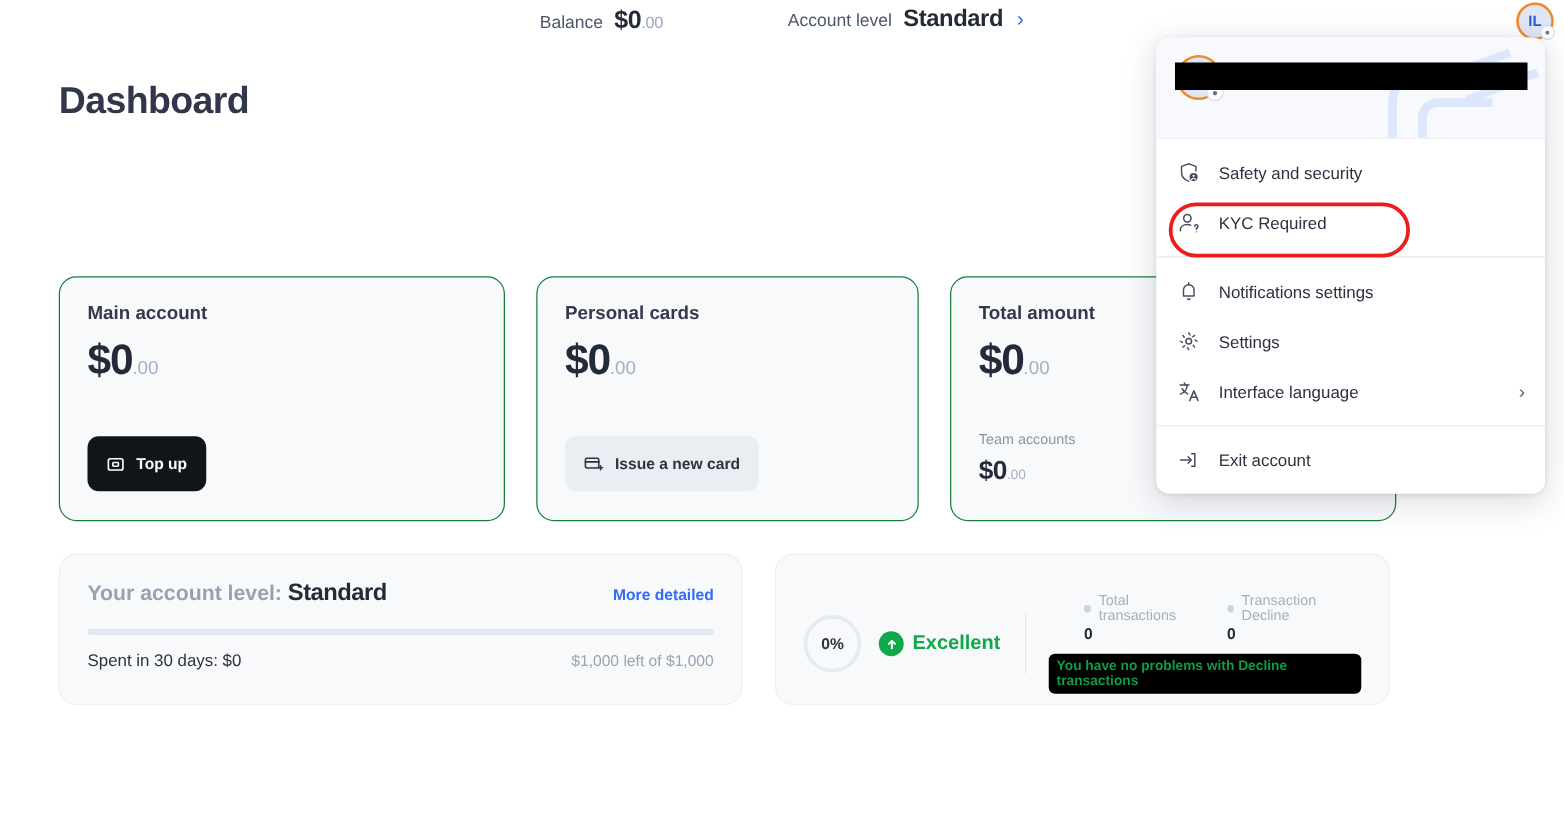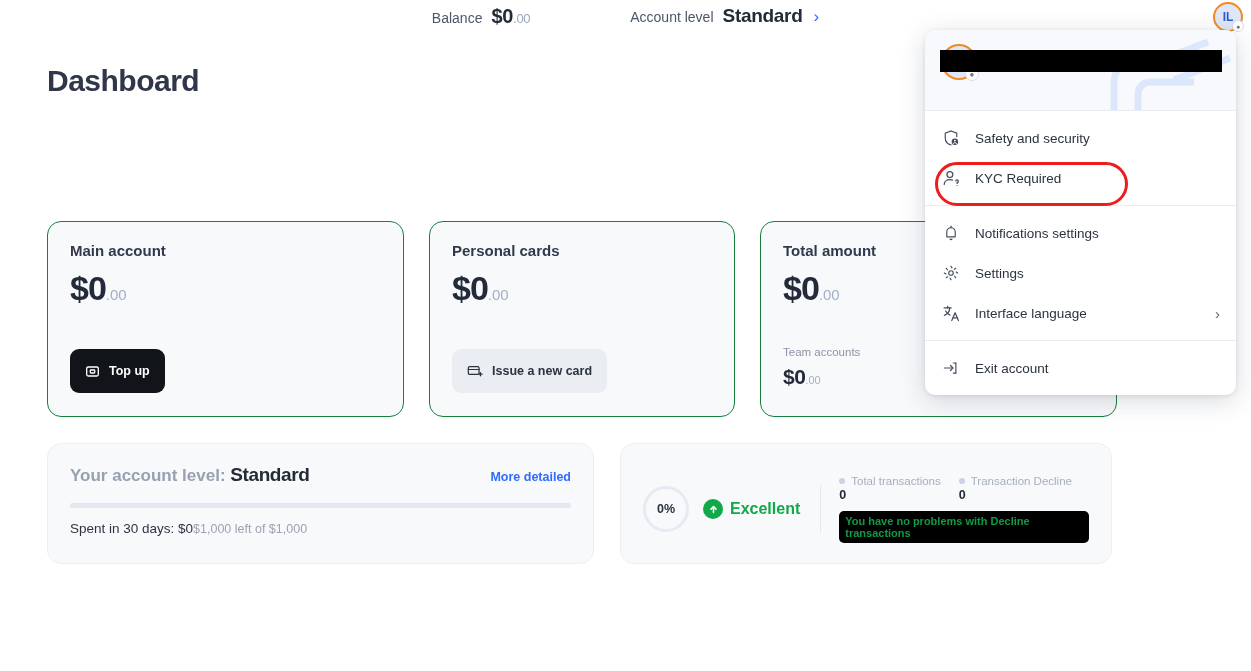--- a/index.html
+++ b/index.html
@@ -77,42 +77,42 @@
   .bottom-row { position: absolute; left: 47px; top: 443px; display: flex; gap: 26px; }
   .panel { background: #f8f9fb; border: 1px solid #eceff4; border-radius: 14px; position: relative; }
   .panel-level { width: 547px; height: 121px; padding: 20px 22px; }
   .panel-decline { width: 492px; height: 121px; padding: 20px 22px; }
 
   .level-head { display:flex; align-items:baseline; justify-content:space-between; }
   .level-head-left { font-size: 17px; font-weight: 700; color: #98a1b2; }
   .level-head-left .lvl-val { color:#222b36; font-size:19px; font-weight:700; letter-spacing:-0.4px;}
   .link { color:#2f6bff; font-size:12.5px; font-weight:700; cursor:pointer; text-decoration:none;}
   .progress { margin-top:17px; height:5px; border-radius:3px; background:#e2e8f2; width:100%; }
-  .level-foot { margin-top:13px; display:flex; align-items:baseline; }
+  .level-foot { margin-top:13px; display:flex; align-items:baseline; justify-content:space-between; }
   .level-foot-left { font-size:13.5px; color:#2c3443; }
   .level-foot-right { font-size:12.5px; color:#9aa3b3; }
 
   .decline-head { display:flex; align-items:baseline; justify-content:space-between; }
   .decline-title { font-size:15.5px; font-weight:700; color:#2a3142; }
   .decline-body { margin-top:11px; display:flex; align-items:center; gap:14px; }
   .ring {
     width:46px; height:46px; border-radius:50%;
     border: 3px solid #e6eaf2;
     display:flex; align-items:center; justify-content:center;
     font-size:12.5px; font-weight:700; color:#2b3240;
   }
   .excellent { display:flex; align-items:center; gap:7px; }
   .arrow-circle {
     width:20px; height:20px; border-radius:50%; background:#11a84a;
     display:flex; align-items:center; justify-content:center;
   }
   .excellent-text { font-size:16px; font-weight:700; color:#11a84a; }
   .vdiv { width:1px; height:48px; background:#e4e8ef; margin: 0 4px 0 6px; }
   .stats { display:flex; flex-direction:column; gap:4px; flex:1; }
-  .stats-row { display:flex; gap:18px; }
+  .stats-row { display:flex; gap:18px;margin-left:28px; }
   .stat { }
   .stat-label { font-size:11.5px; color:#a6afbf; display:flex; align-items:center; gap:6px; }
   .dot { width:6px; height:6px; border-radius:50%; background:#c9d4e6; display:inline-block; }
   .stat-value { font-size:12.5px; font-weight:700; color:#1f2633; margin-top:1px; }
   .ok-banner {
     margin-top:5px; background:#000000; border-radius:5px;
     text-align:left; padding:4px 6px;
     font-size:11px; font-weight:700; color:#0f9b47;
   }
 

